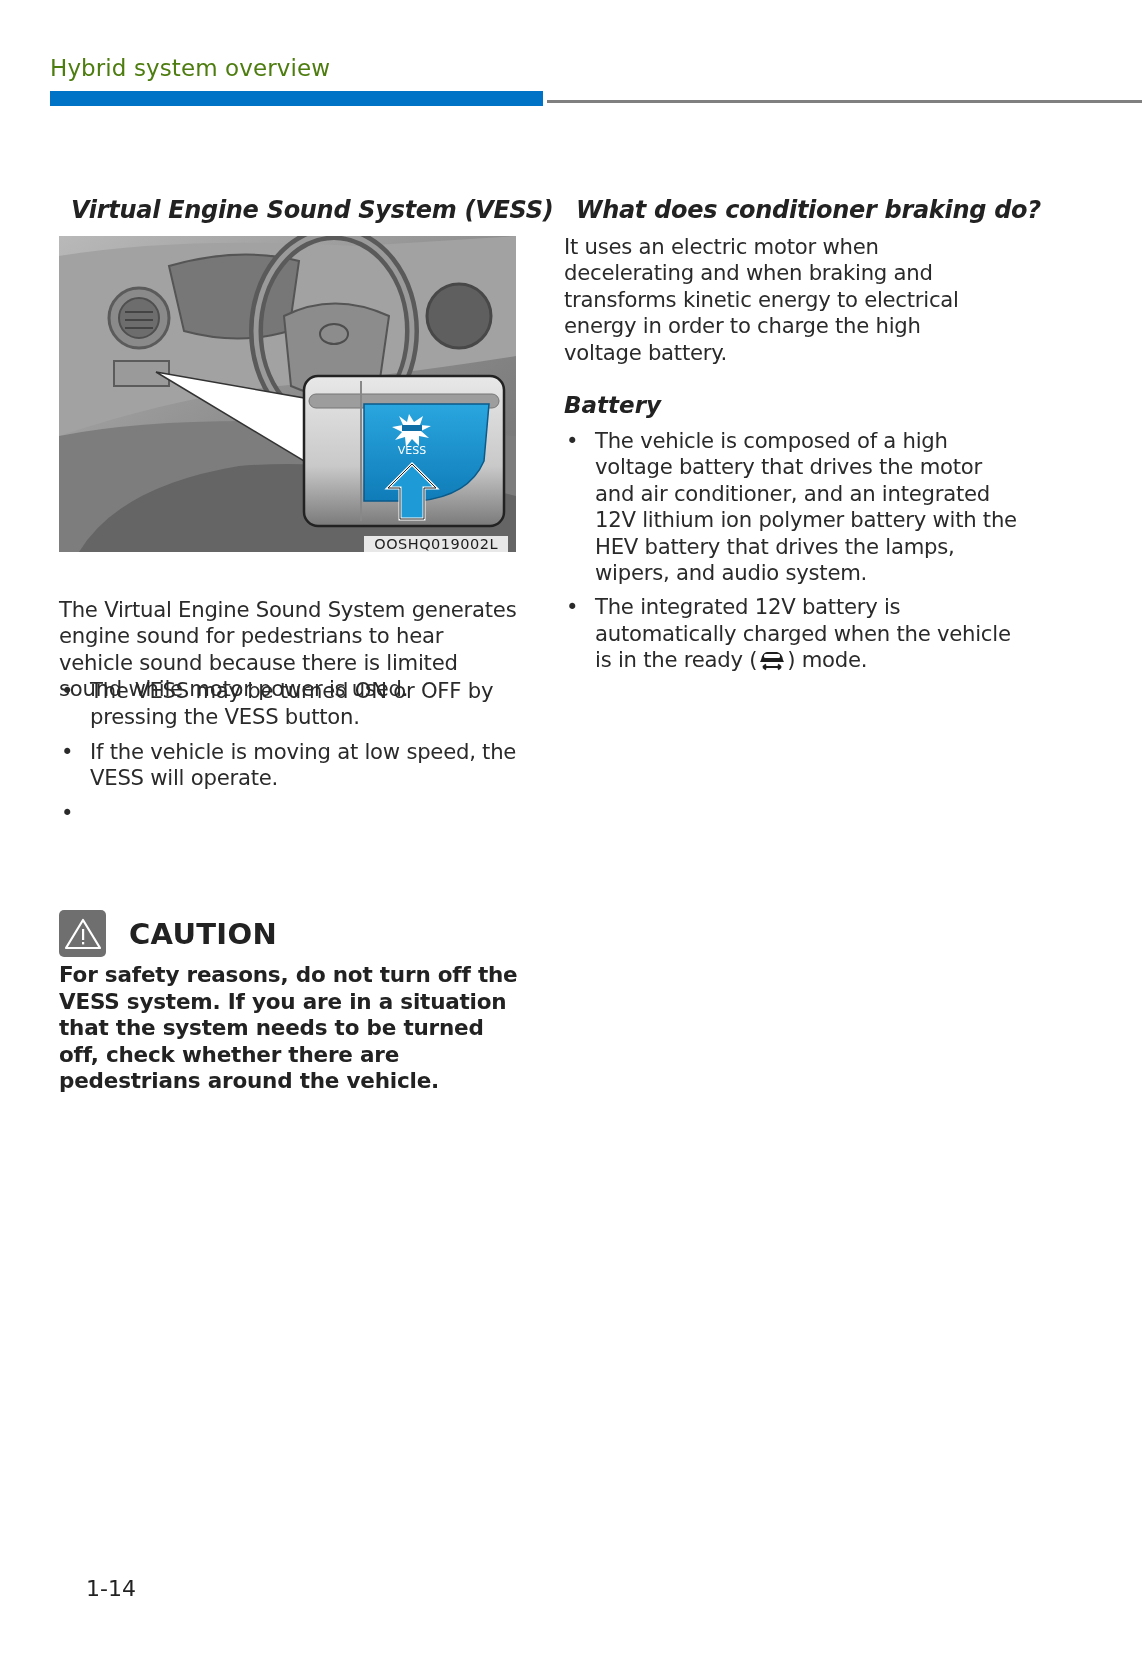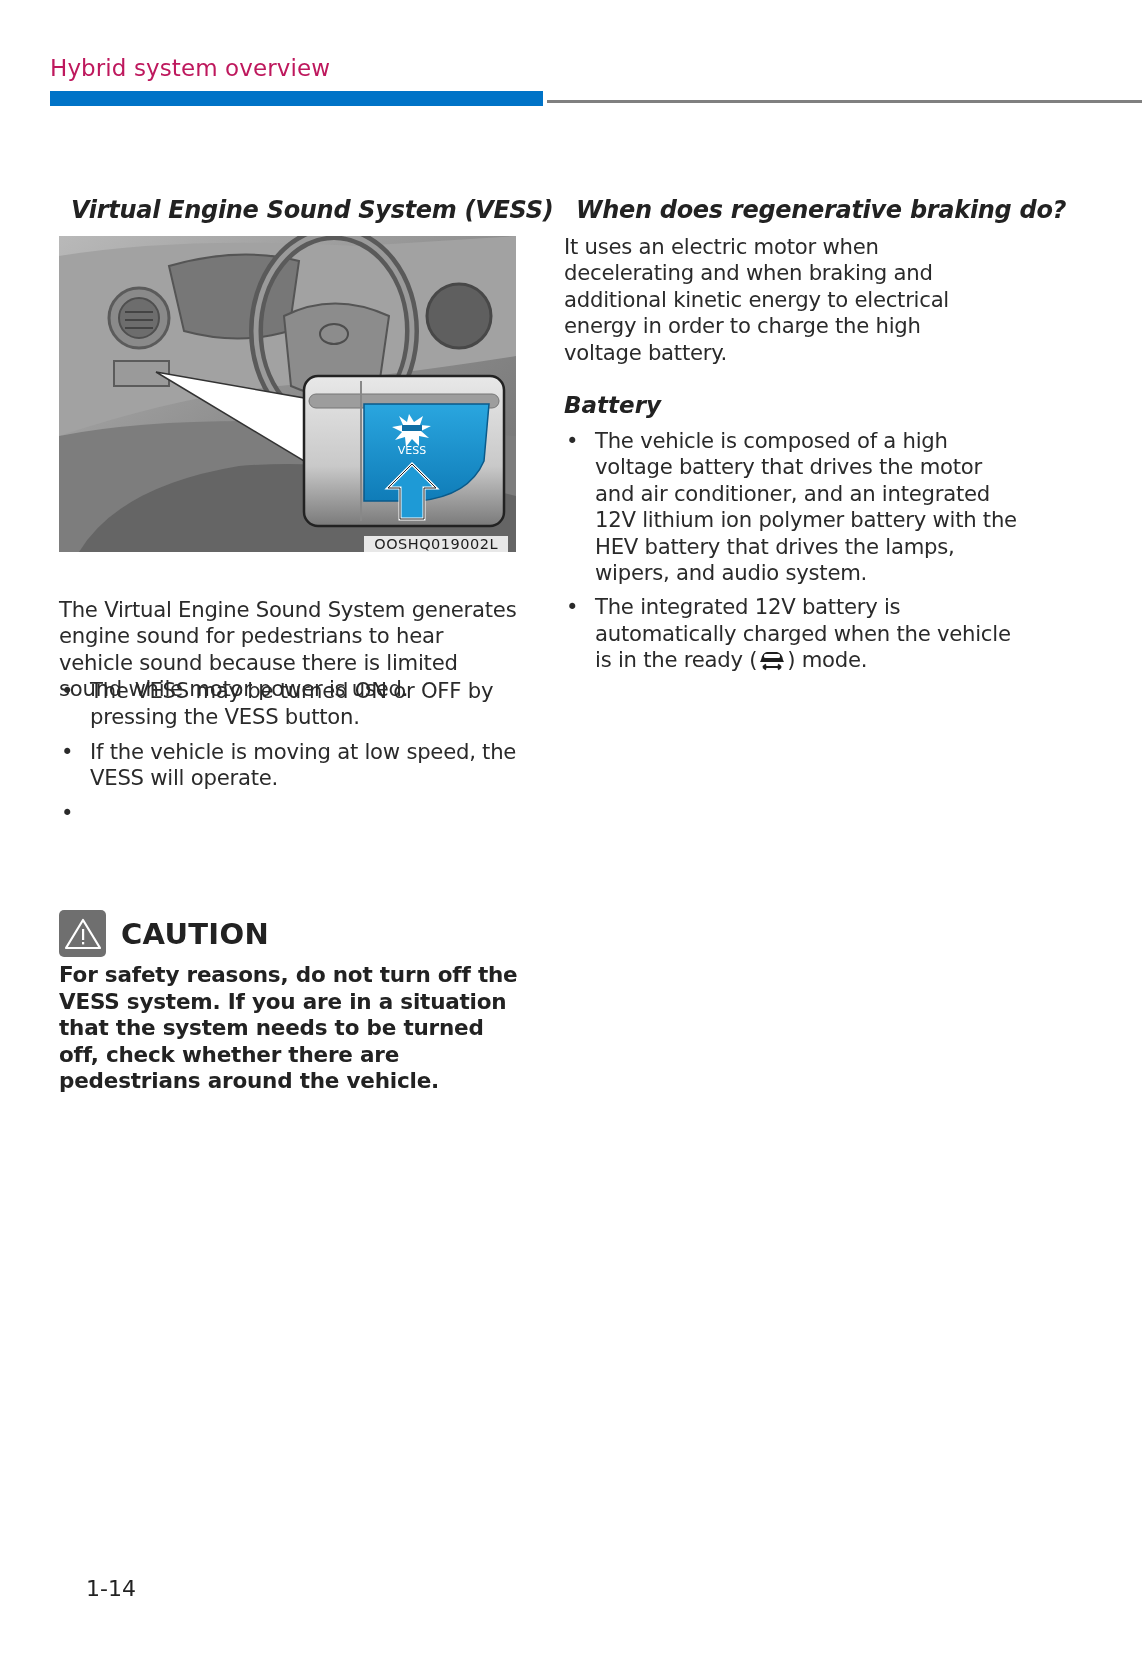--- a/index.html
+++ b/index.html
@@ -1,38 +1,38 @@
 <!DOCTYPE html>
 <html><head>
 <meta charset="utf-8">
 <style>
   html, body { margin:0; padding:0; background:#ffffff; }
   body { width:1142px; height:1654px; position:relative; overflow:hidden;
          font-family:"DejaVu Sans", sans-serif; color:#222; }
   .abs { position:absolute; }
-  .header-title { left:50px; top:55px; font-size:23px; color:#be185d; letter-spacing:0.1px; }
+  .header-title { left:50px; top:55px; font-size:23px; color:#4d7c0f; letter-spacing:0.1px; }
   .header-bar-blue { left:50px; top:91px; width:493px; height:15px; background:#0073c7; }
   .header-bar-gray { left:547px; top:100px; width:595px; height:3px; background:#808080; }
 
   .col-left { left:59px; width:460px; }
   .col-right { left:564px; width:460px; }
 
   .sec-title { font-size:24px; font-weight:bold; font-style:italic; color:#222; letter-spacing:-0.3px; white-space:nowrap;margin-left:12px; }
   .body-text { font-size:21.2px; line-height:26.4px; color:#2a2a2a; letter-spacing:-0.25px; }
   .bullets { list-style:none; margin:0; padding:0; }
   .bullets li { position:relative; padding-left:31px; margin-top:8px; }
   .bullets li .dot { position:absolute; left:2px; top:0; }
   .sub-title { font-size:23px; font-weight:bold; font-style:italic; color:#222; }
 
   .figure { left:59px; top:236px; width:457px; height:316px; overflow:hidden; background:#8d8d8d;text-align:right; }
   .fig-code { position:absolute; right:8px; bottom:0px; font-size:14.5px; color:#1d1d1d; background:rgba(255,255,255,0.85); padding:0 10px; letter-spacing:0.5px; }
 
   .caution-row { left:59px; top:910px; display:flex; align-items:center; }
   .caution-icon { width:47px; height:47px; background:#6f6f6f; border-radius:5px; display:flex; align-items:center; justify-content:center; }
-  .caution-label { font-size:29px; font-weight:bold; color:#222; margin-left:15px; letter-spacing:0.3px; }
+  .caution-label { font-size:29px; font-weight:bold; color:#222; margin-left:23px; letter-spacing:0.3px; }
   .caution-text { left:59px; top:962px; width:470px; font-size:21.5px; line-height:26.5px; font-weight:bold; color:#222; letter-spacing:-0.2px; }
 
   .page-num { left:86px; top:1576px; font-size:22px; color:#222; }
   .inline-icon { display:inline-block; vertical-align:-4px; }
 </style>
 </head>
 <body>
 
 <div class="abs header-title">Hybrid system overview</div>
 <div class="abs header-bar-blue"></div>
@@ -114,22 +114,22 @@
     <svg width="38" height="34" viewBox="0 0 38 34">
       <path d="M19,3 L36,31 L2,31 Z" fill="none" stroke="#ffffff" stroke-width="2.2" stroke-linejoin="round"></path>
       <rect x="18" y="12" width="2.2" height="11" fill="#ffffff"></rect>
       <rect x="18" y="25" width="2.2" height="2.4" fill="#ffffff"></rect>
     </svg>
   </div>
   <span class="caution-label">CAUTION</span>
 </div>
 <div class="abs caution-text">For safety reasons, do not turn off the VESS system. If you are in a situation that the system needs to be turned off, check whether there are pedestrians around the vehicle.</div>
 
-<div class="abs col-right sec-title" style="top:196px;">When does regenerative braking do?</div>
-<div class="abs col-right body-text" style="top:234px; width:440px;">It uses an electric motor when decelerating and when braking and additional kinetic energy to electrical energy in order to charge the high voltage battery.</div>
+<div class="abs col-right sec-title" style="top:196px;">What does conditioner braking do?</div>
+<div class="abs col-right body-text" style="top:234px; width:440px;">It uses an electric motor when decelerating and when braking and transforms kinetic energy to electrical energy in order to charge the high voltage battery.</div>
 
 <div class="abs col-right sub-title" style="top:392px;">Battery</div>
 
 <ul class="abs col-right body-text bullets" style="top:420px; width:460px;">
   <li><span class="dot">•</span><span>The vehicle is composed of a high voltage battery that drives the motor and air conditioner, and an integrated 12V lithium ion polymer battery with the HEV battery that drives the lamps, wipers, and audio system.</span></li>
   <li><span class="dot">•</span><span>The integrated 12V battery is automatically charged when the vehicle is in the ready (</span><span class="inline-icon"><svg width="30" height="24" viewBox="0 0 30 24">
           <path d="M4,13 Q5,6 10,5 L20,5 Q25,6 26,13 L27,15 L3,15 Z" fill="#1e1e1e"></path>
           <rect x="7" y="7" width="16" height="4" rx="1.5" fill="#ffffff"></rect>
           <path d="M6,20 L24,20 M6,20 L9,17.5 M6,20 L9,22.5 M24,20 L21,17.5 M24,20 L21,22.5" stroke="#1e1e1e" stroke-width="2" fill="none"></path>
         </svg></span><span>) mode.</span></li>

